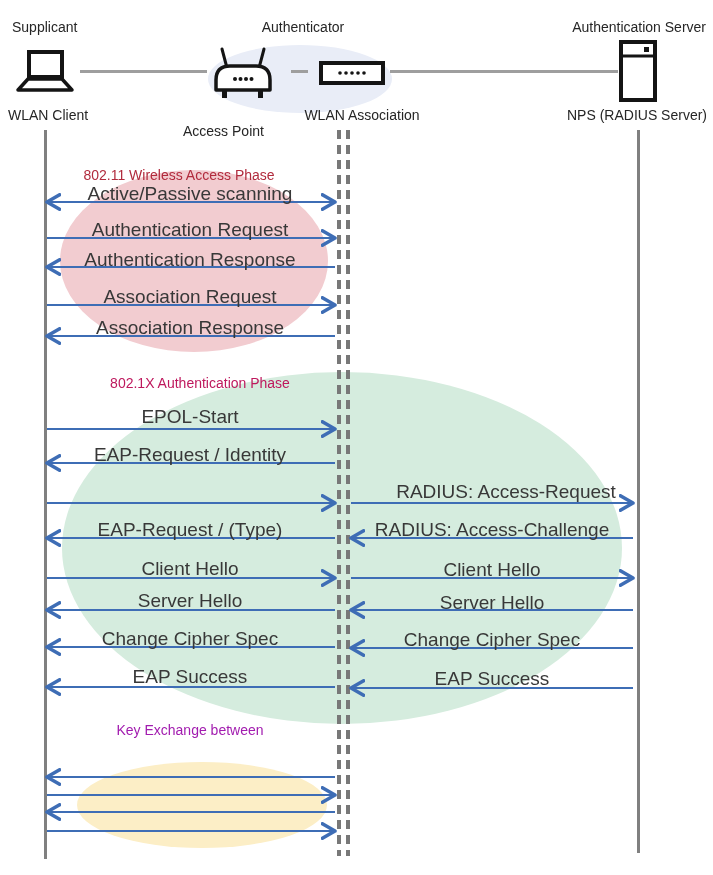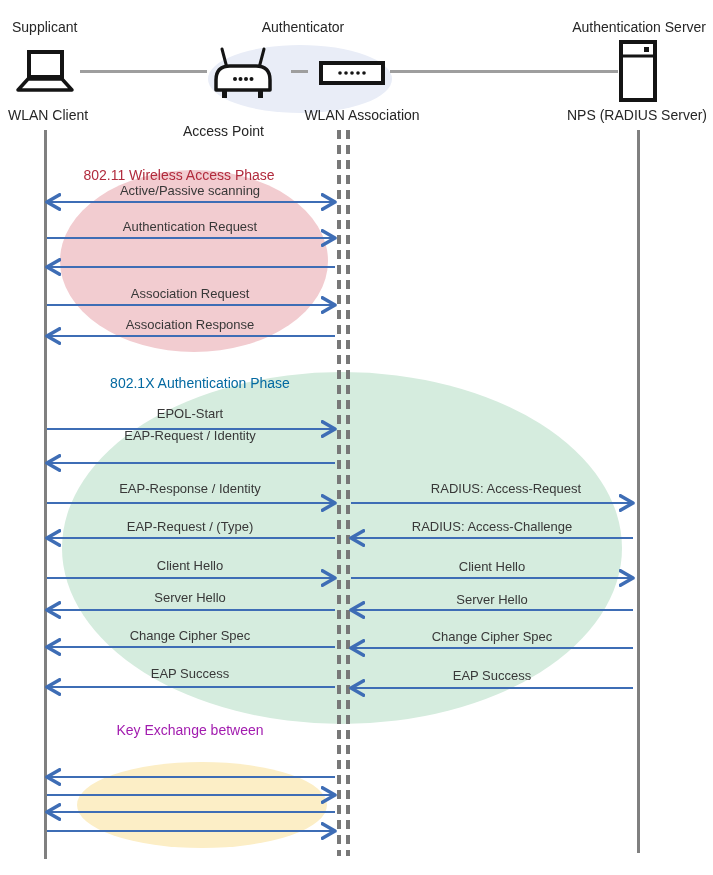--- a/index.html
+++ b/index.html
@@ -42,21 +42,21 @@
   .icon-laptop{left:15px;top:50px;}
   .icon-ap{left:211px;top:46px;}
   .icon-controller{left:319px;top:61px;}
   .icon-server{left:618px;top:40px;}
   
   .phase-title{position:absolute;font-size:14px;text-align:center;white-space:nowrap;z-index:4;}
   .phase-title-1{left:47px;top:146px;width:264px;margin-top:21px;}
   .phase-title-2{left:68px;top:375px;width:264px;}
   .phase-title-3{left:58px;top:721px;width:264px;white-space:normal;line-height:19px;}
   
-  .msg-label{position:absolute;font-size:13px;color:#383838;text-align:center;z-index:4;white-space:nowrap;}
+  .msg-label{position:absolute;font-size:19px;color:#383838;text-align:center;z-index:4;white-space:nowrap;}
   
   #arrows{position:absolute;left:0;top:0;z-index:3;pointer-events:none;}
 </style>
 </head>
 <body>
 
 <div id="canvas">
 
   <div class="ellipse ellipse-lavender" style="background: rgb(233, 237, 247);"></div>
   <div class="ellipse ellipse-pink" style="background: rgb(242, 204, 208);"></div>
@@ -112,21 +112,21 @@
   <div class="node-label node-access-point">Access Point</div>
   <div class="node-label node-wlan-controller">WLAN Association</div>
   <div class="node-label node-nps">NPS (RADIUS Server)</div>
 
   <div class="lifeline lifeline-solid lifeline-left"></div>
   <div class="lifeline lifeline-dashed lifeline-dash-a"></div>
   <div class="lifeline lifeline-dashed lifeline-dash-b"></div>
   <div class="lifeline lifeline-solid lifeline-right"></div>
 
   <div class="phase-title phase-title-1" style="color: rgb(177, 43, 61);">802.11 Wireless Access Phase</div>
-  <div class="phase-title phase-title-2" style="color: #0369a1;">802.1X Authentication Phase</div>
+  <div class="phase-title phase-title-2" style="color: #be185d;">802.1X Authentication Phase</div>
   <div class="phase-title phase-title-3" style="color: #a21caf;">
     <span>Key Exchange between</span><br>
   </div>
 
   <svg id="arrows" width="713" height="875" viewBox="0 0 713 875">
     <defs>
       <marker id="ah" viewBox="0 0 10 10" refX="8" refY="5" markerWidth="9" markerHeight="9" orient="auto-start-reverse">
         <path d="M1 1 L8 5 L1 9" fill="none" stroke="#3E6DB5" stroke-width="2" stroke-linecap="round" stroke-linejoin="round"></path>
       </marker>
     </defs>
@@ -150,25 +150,25 @@
       <line x1="351" y1="503" x2="633" y2="503" stroke="#3E6DB5" stroke-width="2" marker-end="url(#ah)"></line>
       <line x1="633" y1="538" x2="351" y2="538" stroke="#3E6DB5" stroke-width="2" marker-end="url(#ah)"></line>
       <line x1="351" y1="578" x2="633" y2="578" stroke="#3E6DB5" stroke-width="2" marker-end="url(#ah)"></line>
       <line x1="633" y1="610" x2="351" y2="610" stroke="#3E6DB5" stroke-width="2" marker-end="url(#ah)"></line>
       <line x1="633" y1="648" x2="351" y2="648" stroke="#3E6DB5" stroke-width="2" marker-end="url(#ah)"></line>
       <line x1="633" y1="688" x2="351" y2="688" stroke="#3E6DB5" stroke-width="2" marker-end="url(#ah)"></line>
     </svg>
 
 <div class="msg-label" style="left: 60px; top: 183px; width: 260px;">Active/Passive scanning</div>
     <div class="msg-label" style="left: 60px; top: 219px; width: 260px;">Authentication Request</div>
+    <div class="msg-label" style="left: 60px; top: 249px; width: 260px;">Authentication Response</div>
     <div class="msg-label" style="left: 60px; top: 286px; width: 260px;">Association Request</div>
     <div class="msg-label" style="left: 60px; top: 317px; width: 260px;">Association Response</div>
     <div class="msg-label" style="left: 60px; top: 406px; width: 260px;">EPOL-Start</div>
-    <div class="msg-label" style="left: 60px; top: 428px; width: 260px;">EAP-Request / Identity</div>
-    <div class="msg-label" style="left: 60px; top: 481px; width: 260px;">EAP-Response / Identity</div>
+    <div class="msg-label" style="left: 60px; top: 444px; width: 260px;">EAP-Request / Identity</div>
     <div class="msg-label" style="left: 60px; top: 519px; width: 260px;">EAP-Request / (Type)</div>
     <div class="msg-label" style="left: 60px; top: 558px; width: 260px;">Client Hello</div>
     <div class="msg-label" style="left: 60px; top: 590px; width: 260px;">Server Hello</div>
     <div class="msg-label" style="left: 60px; top: 628px; width: 260px;">Change Cipher Spec</div>
     <div class="msg-label" style="left: 60px; top: 666px; width: 260px;">EAP Success</div>
     <div class="msg-label" style="left: 376px; top: 481px; width: 260px;">RADIUS: Access-Request</div>
     <div class="msg-label" style="left: 362px; top: 519px; width: 260px;">RADIUS: Access-Challenge</div>
     <div class="msg-label" style="left: 362px; top: 559px; width: 260px;">Client Hello</div>
     <div class="msg-label" style="left: 362px; top: 592px; width: 260px;">Server Hello</div>
     <div class="msg-label" style="left: 362px; top: 629px; width: 260px;">Change Cipher Spec</div>

